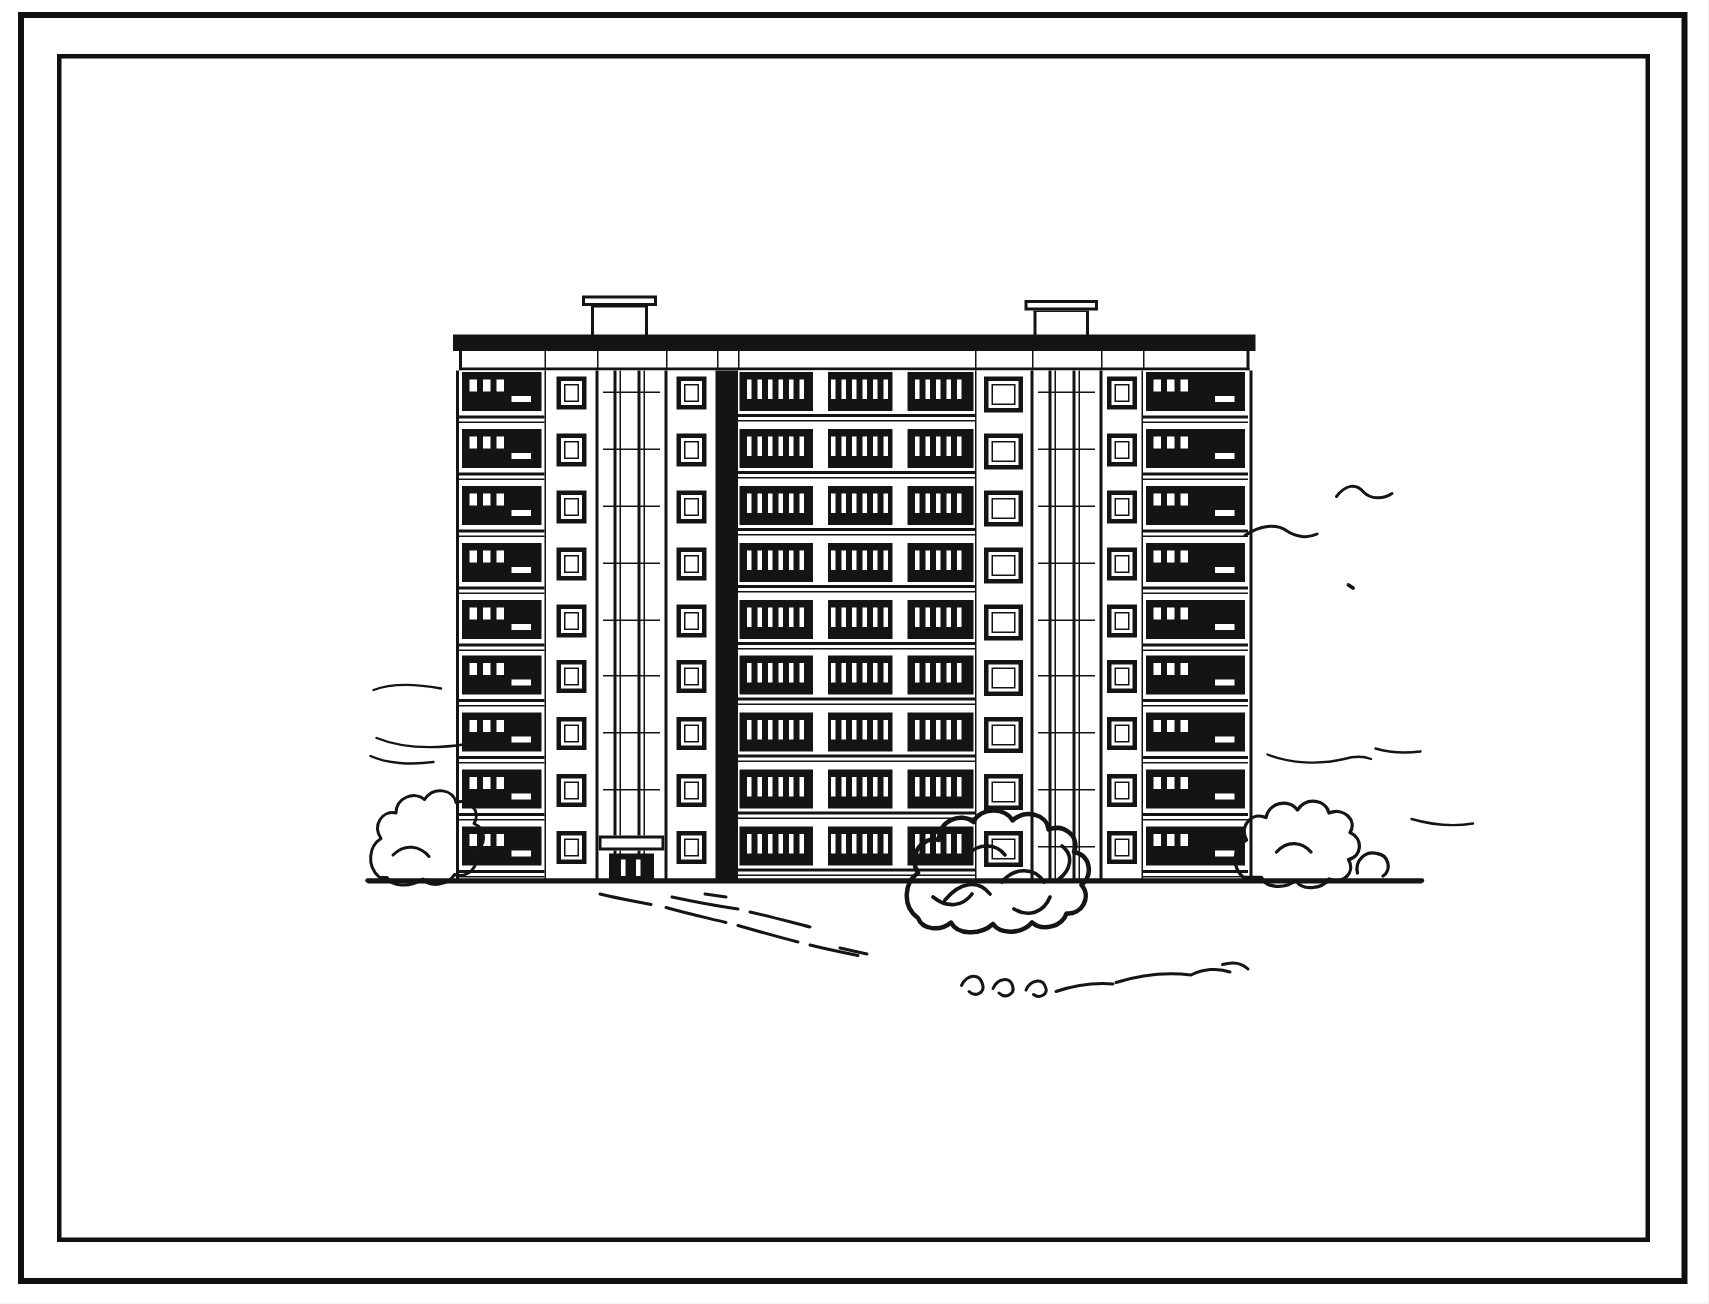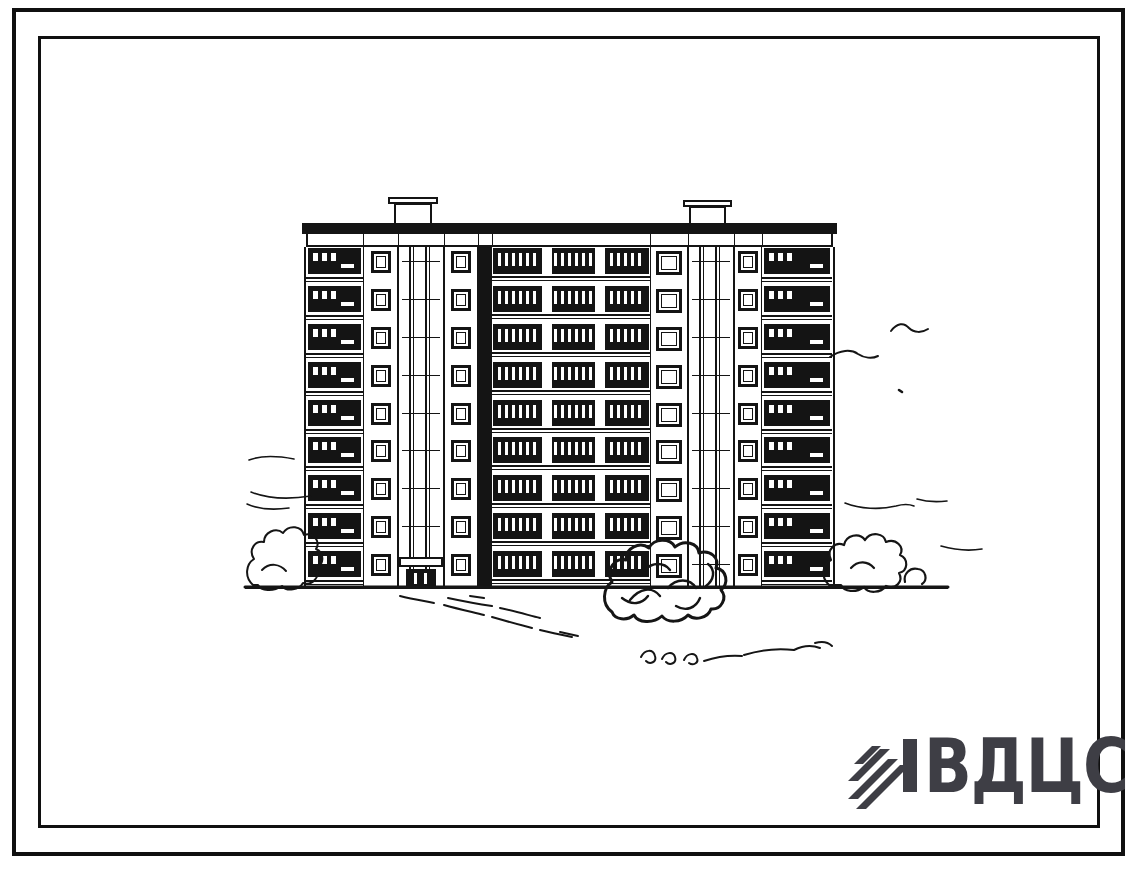--- a/index.html
+++ b/index.html
@@ -568,24 +568,14 @@
     <g stroke-width="2">
       <path d="M641 657 C645 649 653 649 655 656 C657 662 650 665 646 661"></path>
       <path d="M662 659 C665 652 673 651 675 657 C677 663 670 666 666 662"></path>
       <path d="M684 660 C687 653 695 652 697 658 C699 663 693 666 689 663"></path>
       <path d="M704 661 C716 657 730 655 742 656"></path>
       <path d="M744 655 C760 650 778 648 794 650 C802 646 812 645 820 648"></path>
       <path d="M815 643 C822 641 828 642 832 646"></path>
     </g>
   </svg>
 
-  <div id="logo">
-    <svg id="logo-emblem" width="74" height="76" viewBox="0 0 74 76" fill="#3e3e45">
-      <path d="M57 5 h14 v53 h-14 z"></path>
-      <path d="M8 30 L26 12 L35 12 L17 30 Z"></path>
-      <path d="M2 47 L34 15 L44 15 L12 47 Z"></path>
-      <path d="M2 65 L42 25 L52 25 L12 65 Z"></path>
-      <path d="M10 75 L54 31 L64 31 L20 75 Z"></path>
-    </svg>
-    <div id="logo-text">ВДЦС</div>
-  </div>
 
 </div>
 
 </body></html>

